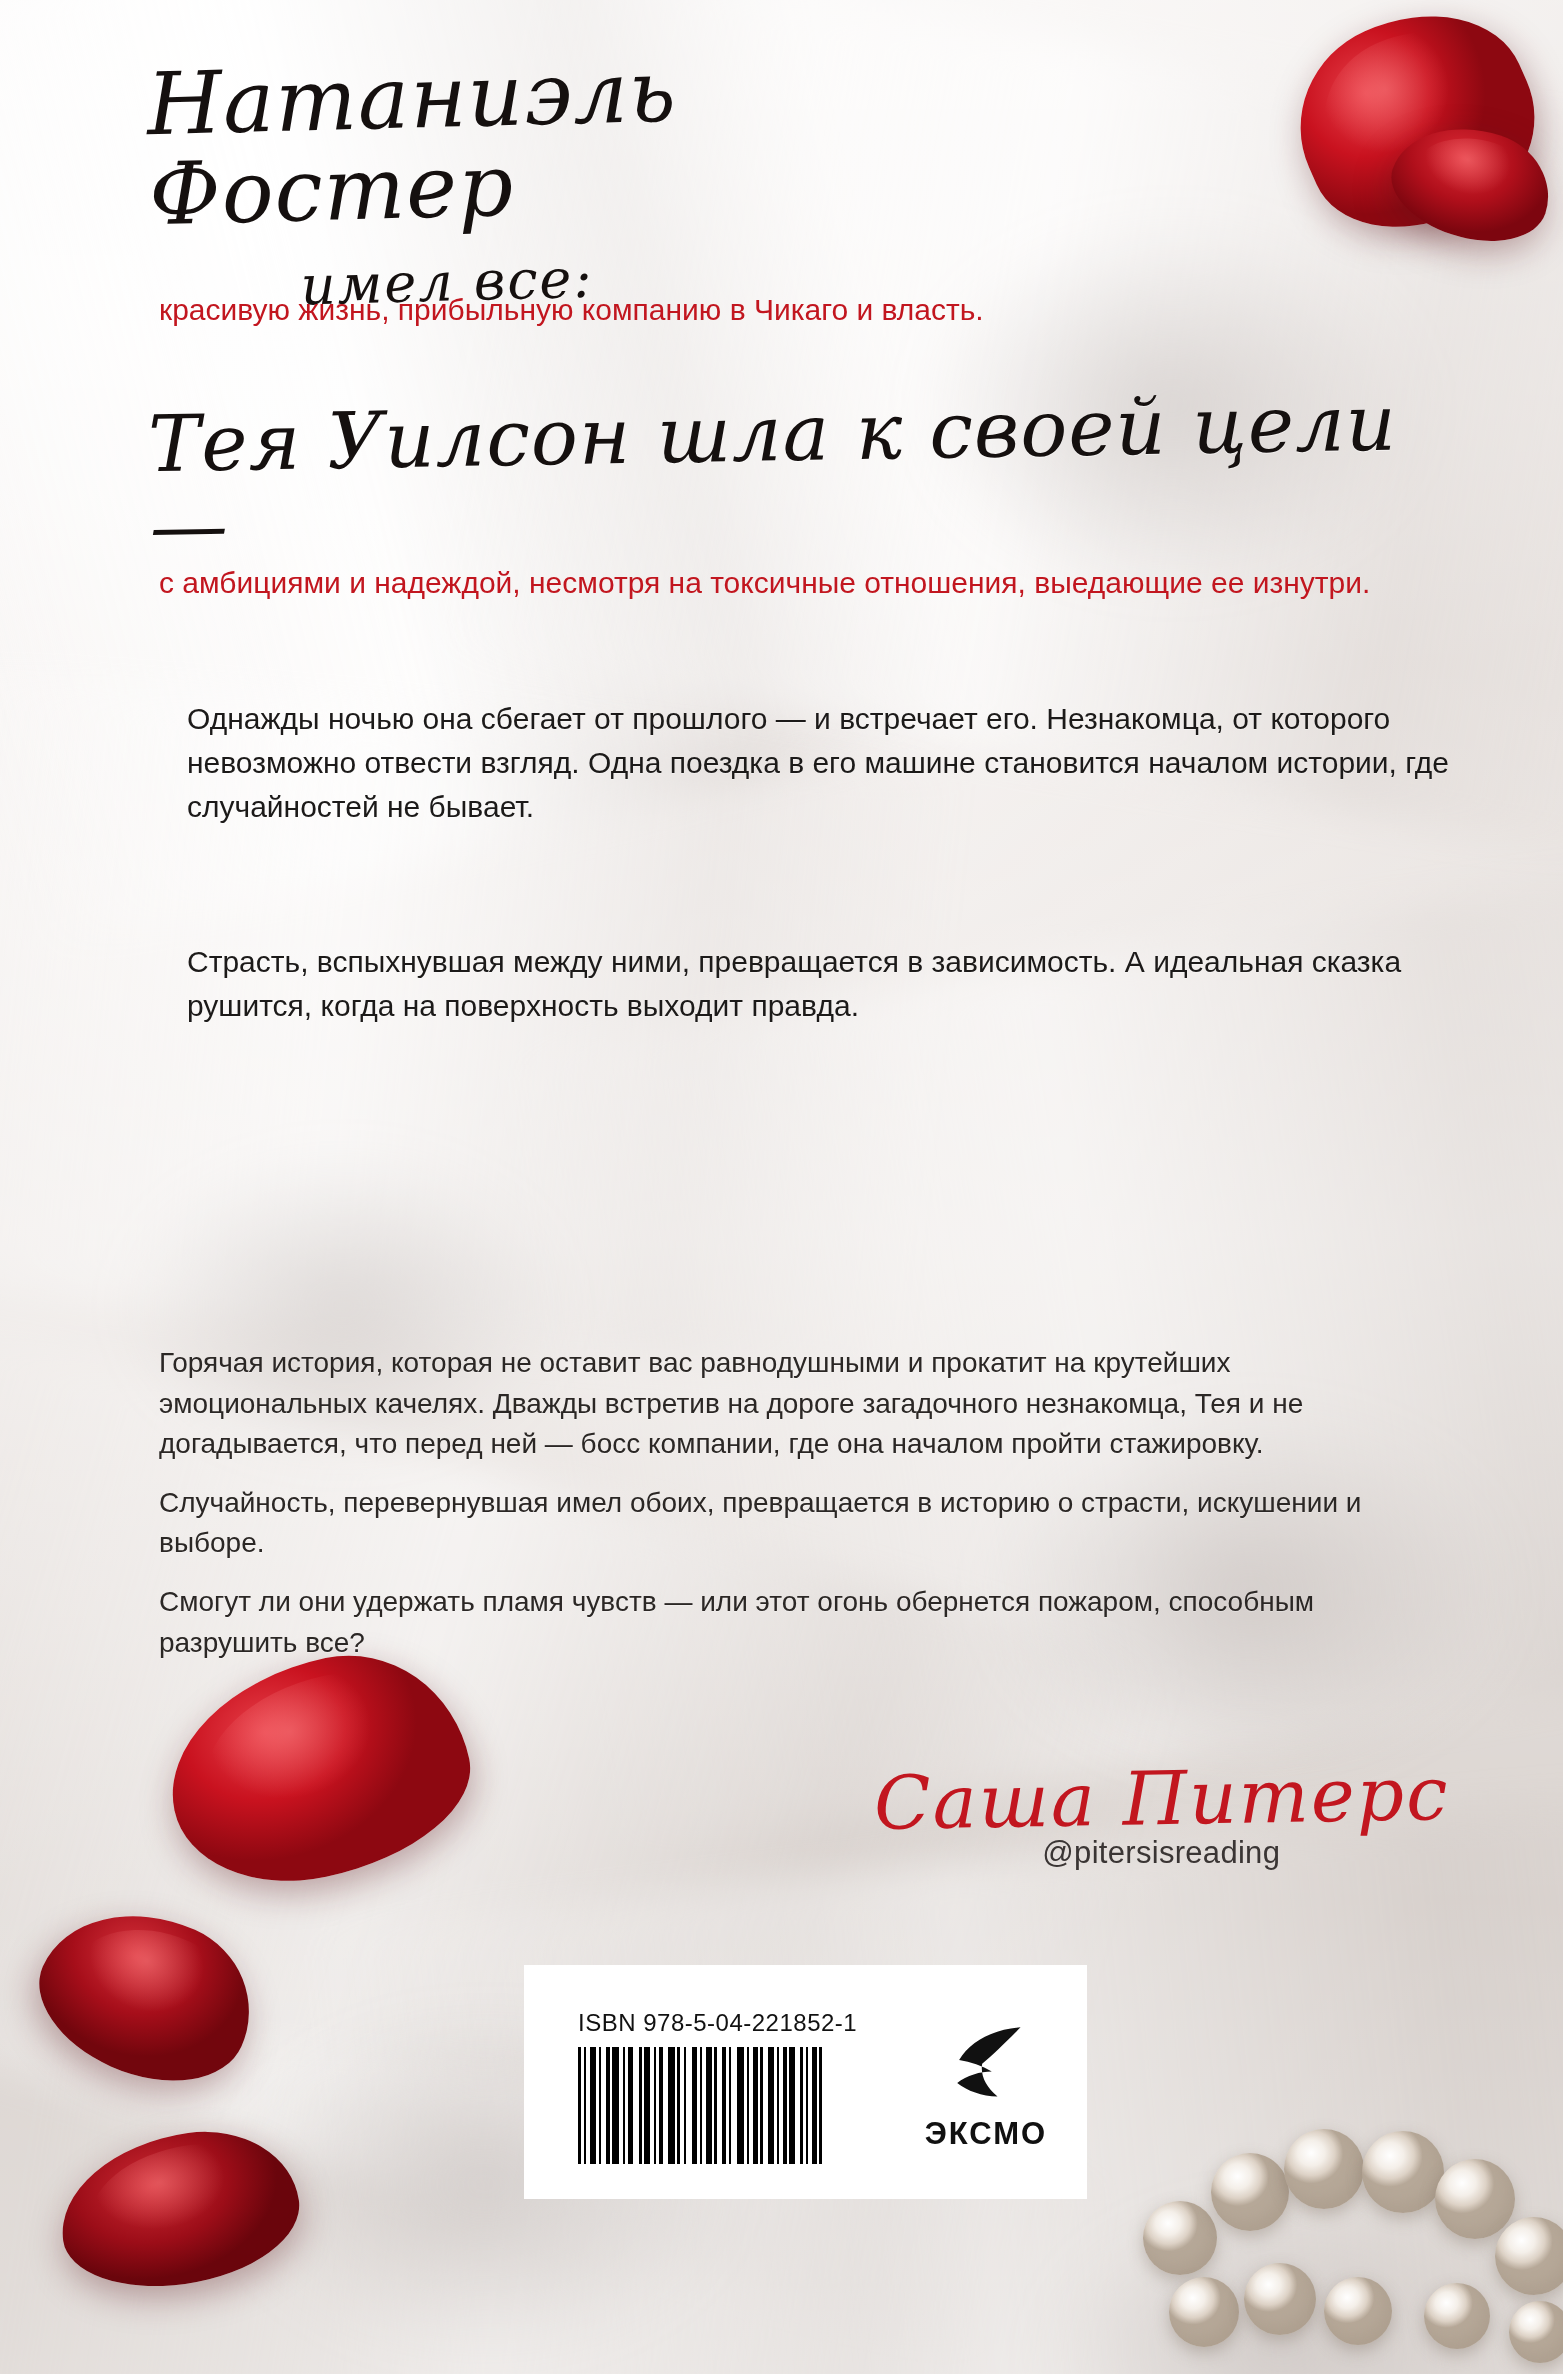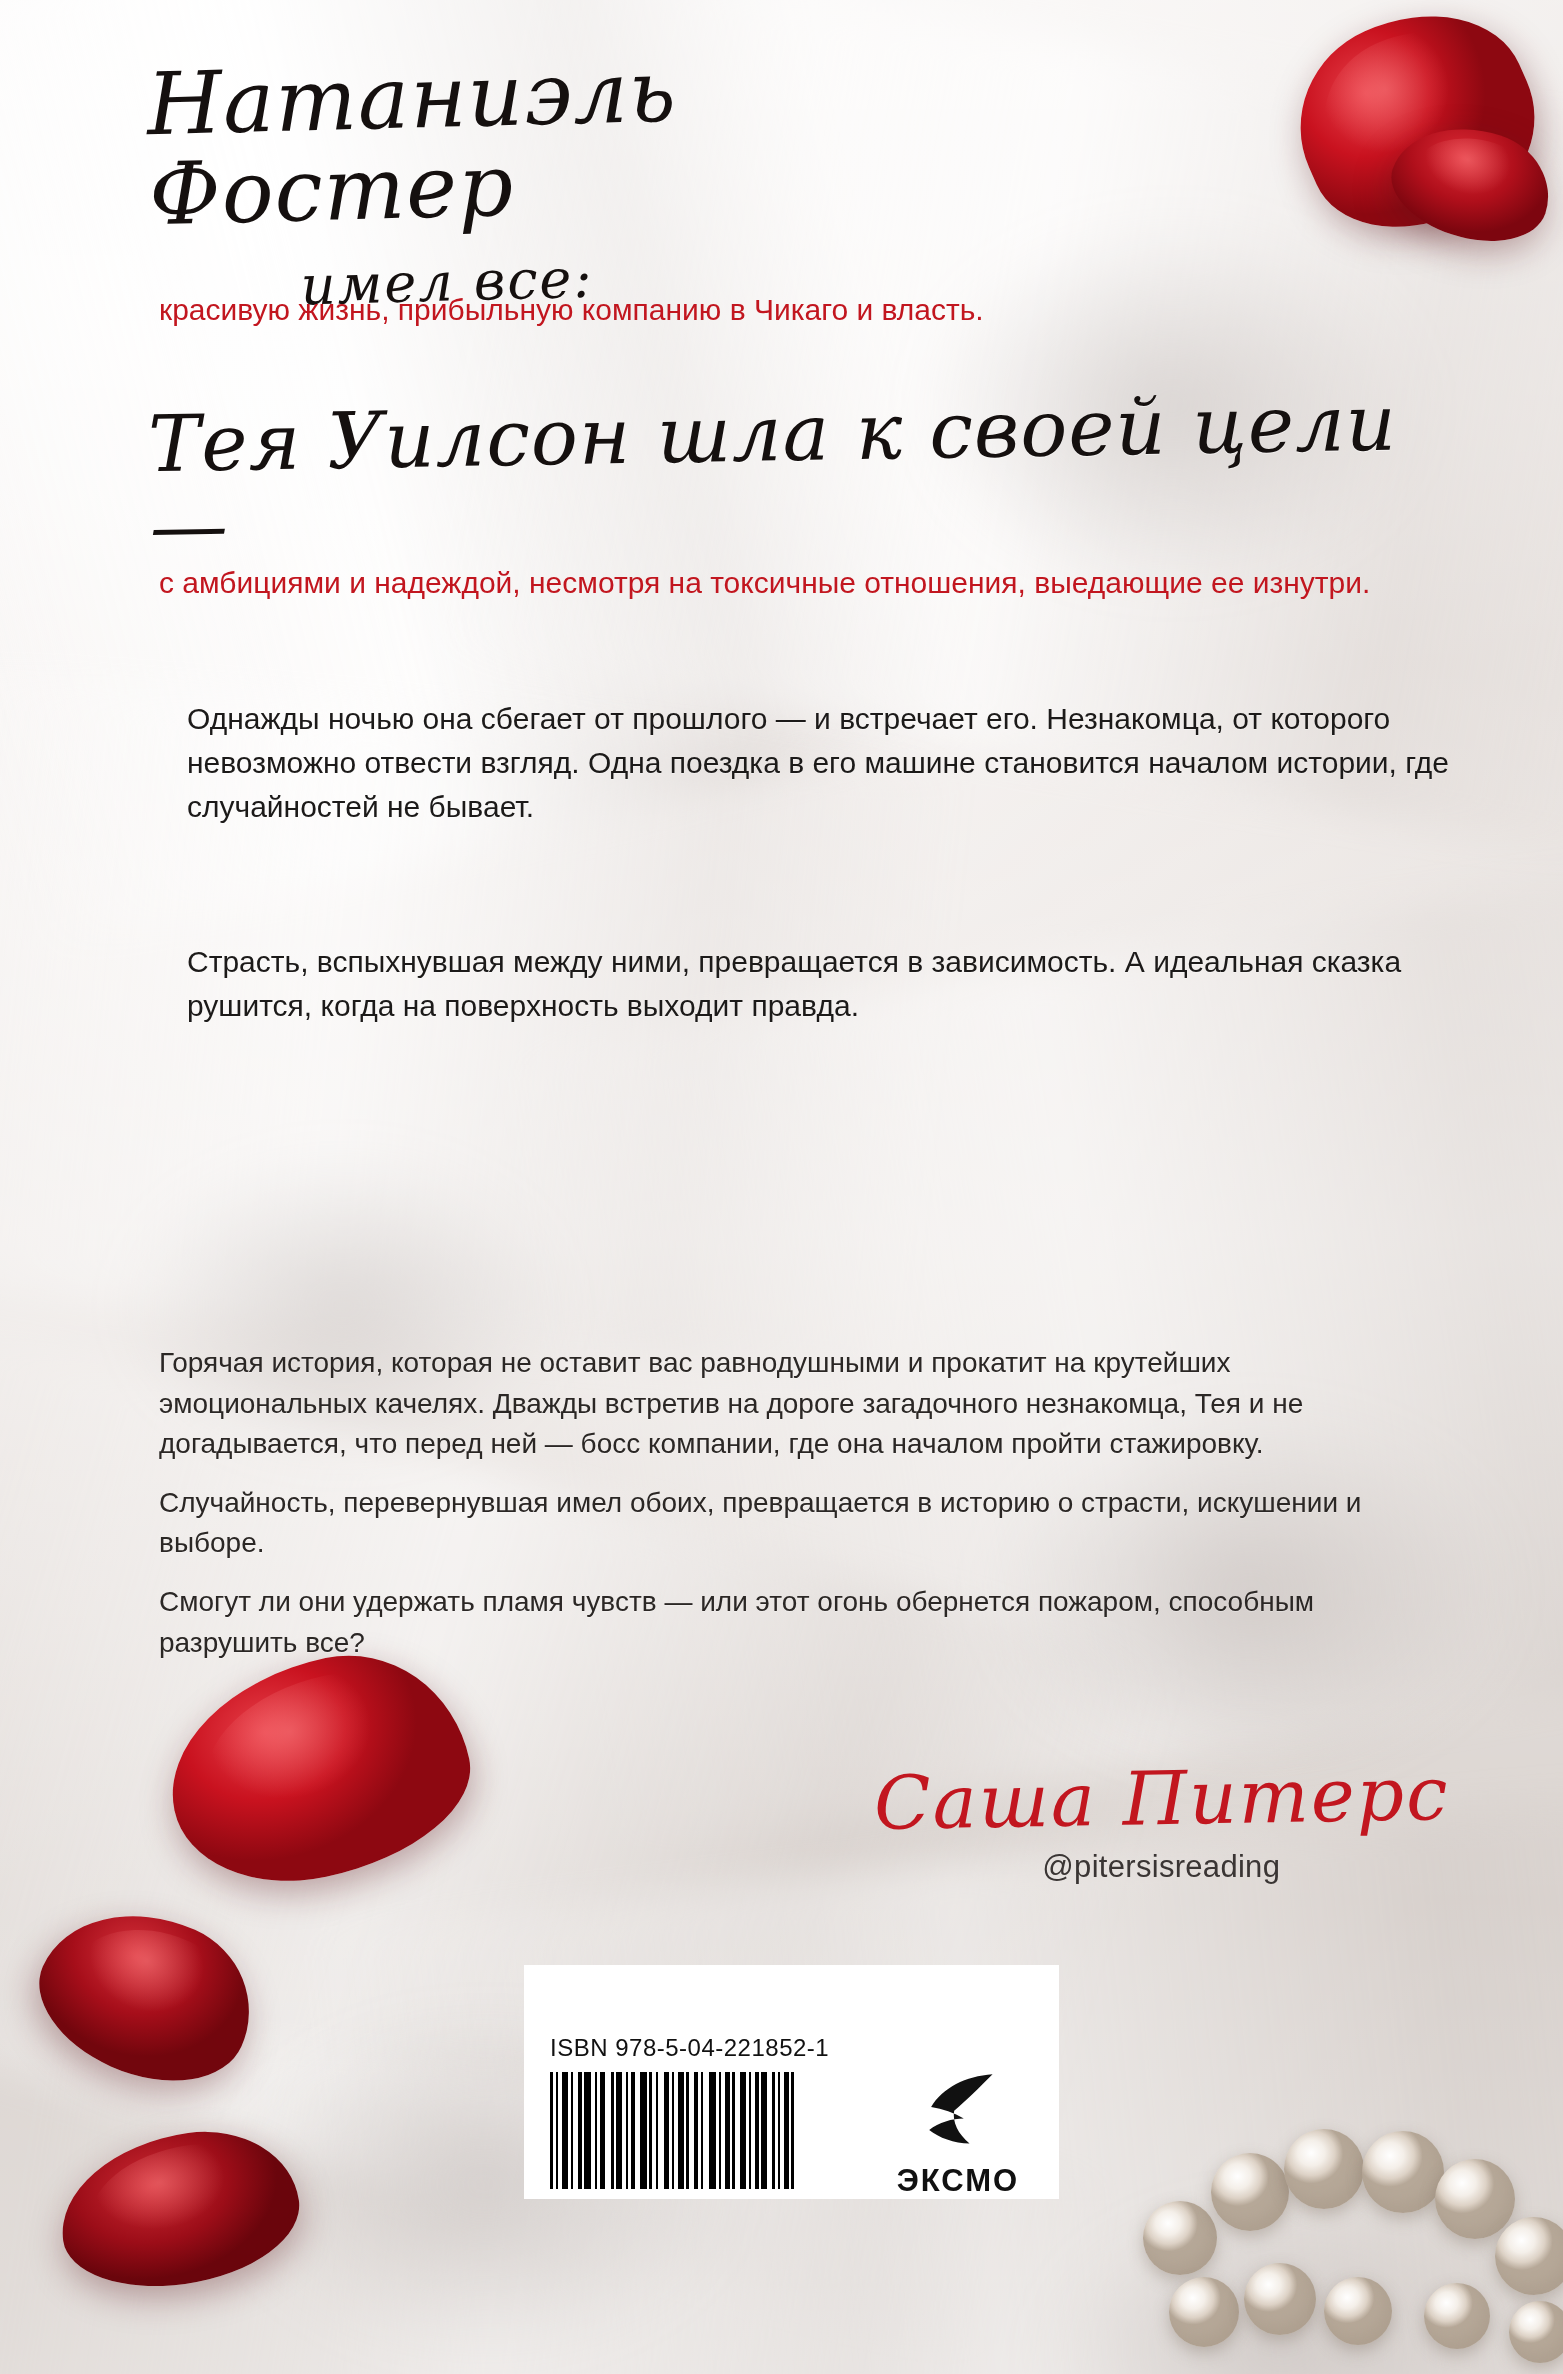--- a/index.html
+++ b/index.html
@@ -203,36 +203,36 @@
     font-style: italic;
     color: #c2161f;
     font-size: 74px;
     letter-spacing: 2px;
     line-height: 1;
     transform: rotate(-1deg);
     display: block;
   }
   .signature .sig-handle {
     display: block;
-    margin-top: 14px;
     color: #3a3534;
     font-size: 31px;
     letter-spacing: 0.3px;
   }
 
   
   .isbn-block {
     position: absolute;
     left: 524px;
     top: 1965px;
     width: 535px;
     height: 234px;
     background: #ffffff;
     display: flex;
-    align-items: flex-end;
+    align-items: center;
+    padding-left: 28px;
   }
   .barcode-area {
     flex: 1 1 auto;
     padding: 18px 14px 10px 26px;
     display: flex;
     flex-direction: column;
   }
   .isbn-text {
     font-family: "Liberation Sans", sans-serif;
     font-size: 24px;

